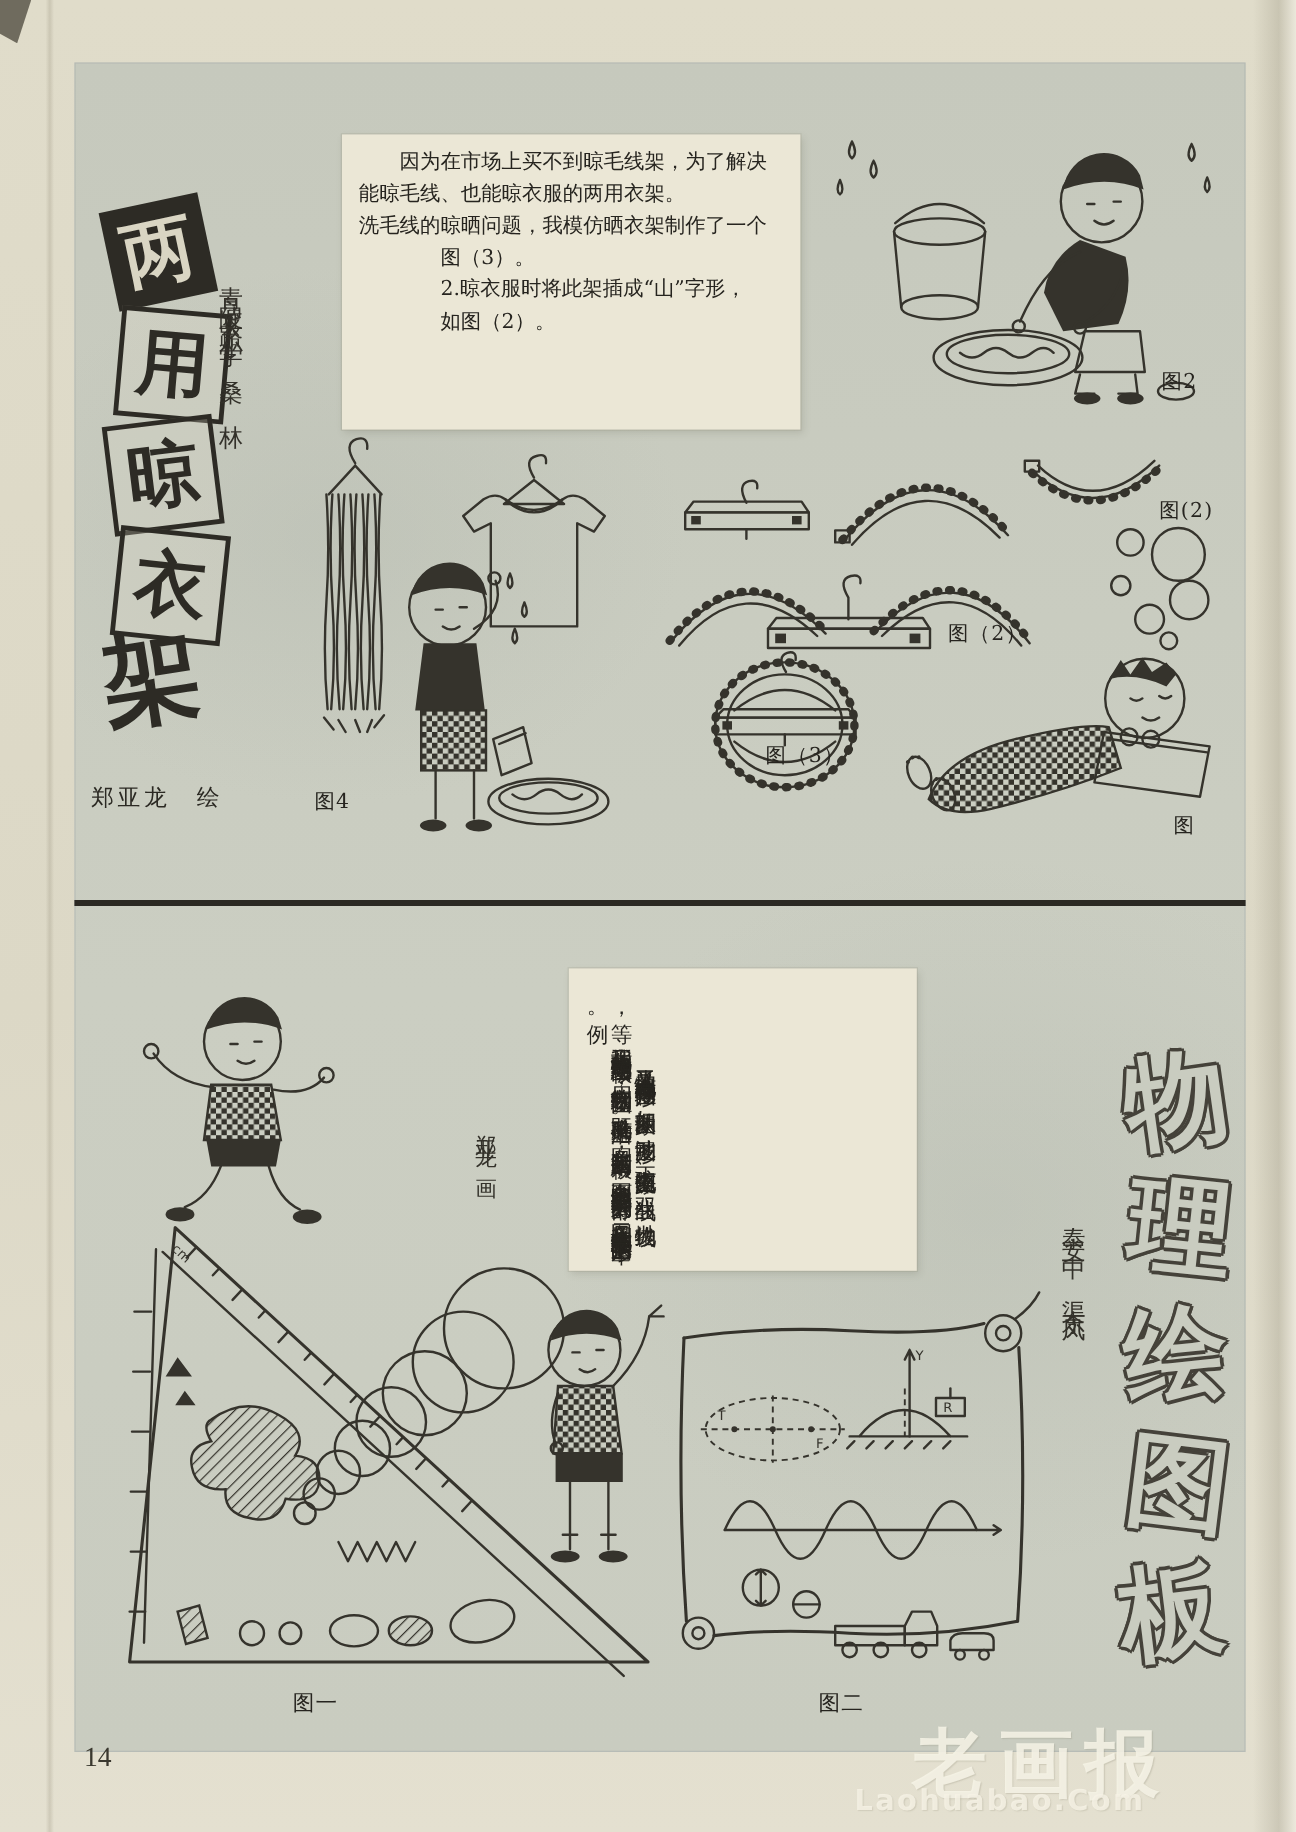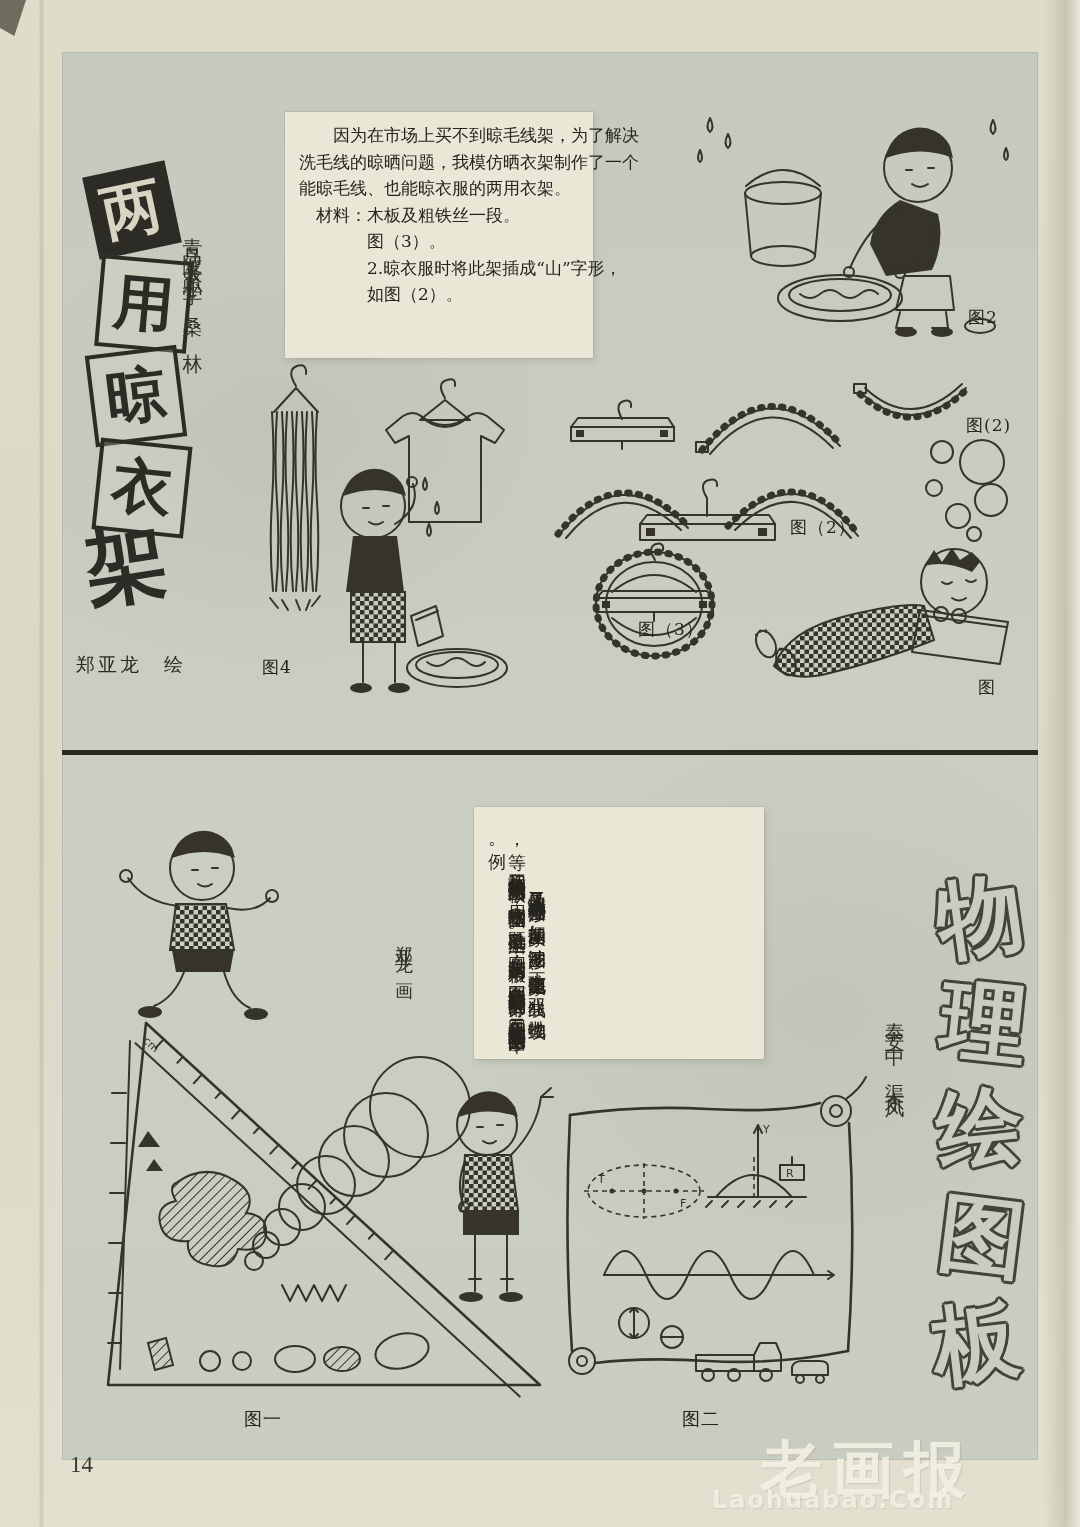--- a/index.html
+++ b/index.html
@@ -84,26 +84,25 @@
     <div class="abs t1-char t1-box" style="left:90px;top:350px;transform:rotate(-7deg);">晾</div>
     <div class="abs t1-char t1-box" style="left:96px;top:442px;transform:rotate(6deg);">衣</div>
     <div class="abs t1-char" style="left:84px;top:524px;font-size:82px;transform:rotate(-9deg);">架</div>
 
     <div class="abs vtext" style="left:180px;top:222px;height:340px;">
       <span>青岛陵县路小学</span><span style="display:inline-block;margin-top:24px;">桑　林</span>
     </div>
 
     <div class="abs credit" style="left:76px;top:652px;">郑亚龙　绘</div>
 
-    <div class="abs textbox" style="left:285px;top:112px;width:308px;height:244px;padding:2px 0 0 0;">
+    <div class="abs textbox" style="left:285px;top:112px;width:382px;height:244px;padding:2px 0 0 0;">
       <div style="padding:8px 14px;">
         <div class="body-line">　　因为在市场上买不到晾毛线架，为了解决</div>
+        <div class="body-line">能晾毛线、也能晾衣服的两用衣架。</div>
         <div class="body-line">洗毛线的晾晒问题，我模仿晒衣架制作了一个</div>
-        <div class="body-line">能晾毛线、也能晾衣服的两用衣架。</div>
-        <div class="body-line">　材料：木板及粗铁丝一段。</div>
         <div class="body-line">　　　　图（3）。</div>
         <div class="body-line">　　　　2.晾衣服时将此架插成“山”字形，</div>
         <div class="body-line">　　　　如图（2）。</div>
       </div>
     </div>
 
     <svg class="abs" style="left:688px;top:106px;" width="330" height="232" viewBox="0 0 330 232">
       <path class="ln" d="M22,12 q5,10 0,14 q-5,-4 0,-14 M40,28 q5,10 0,14 q-5,-4 0,-14 M12,44 q4,9 0,12 q-4,-3 0,-12"></path>
       <path class="ln" d="M305,14 q5,10 0,14 q-5,-4 0,-14 M318,42 q4,9 0,12 q-4,-3 0,-12"></path>
       <path class="ln" d="M58,80 Q95,48 132,80"></path>

